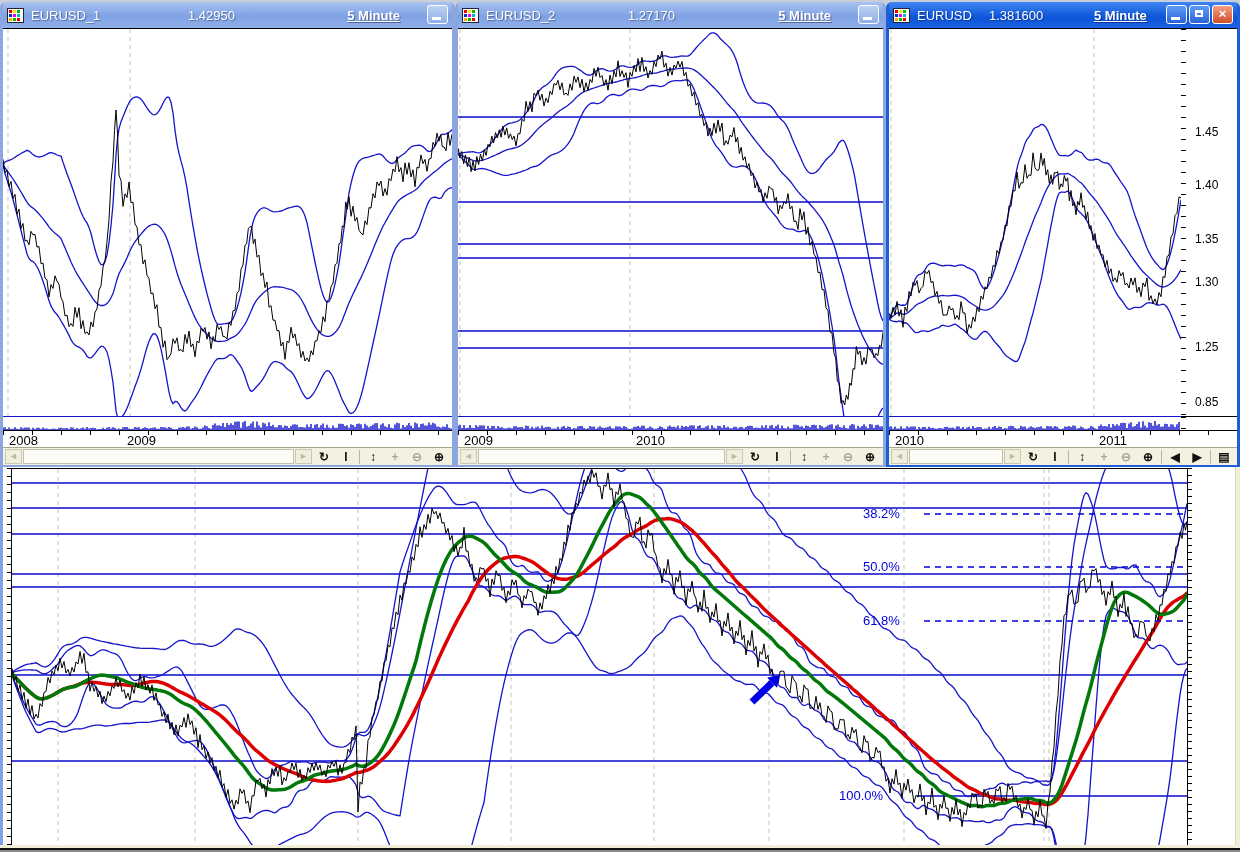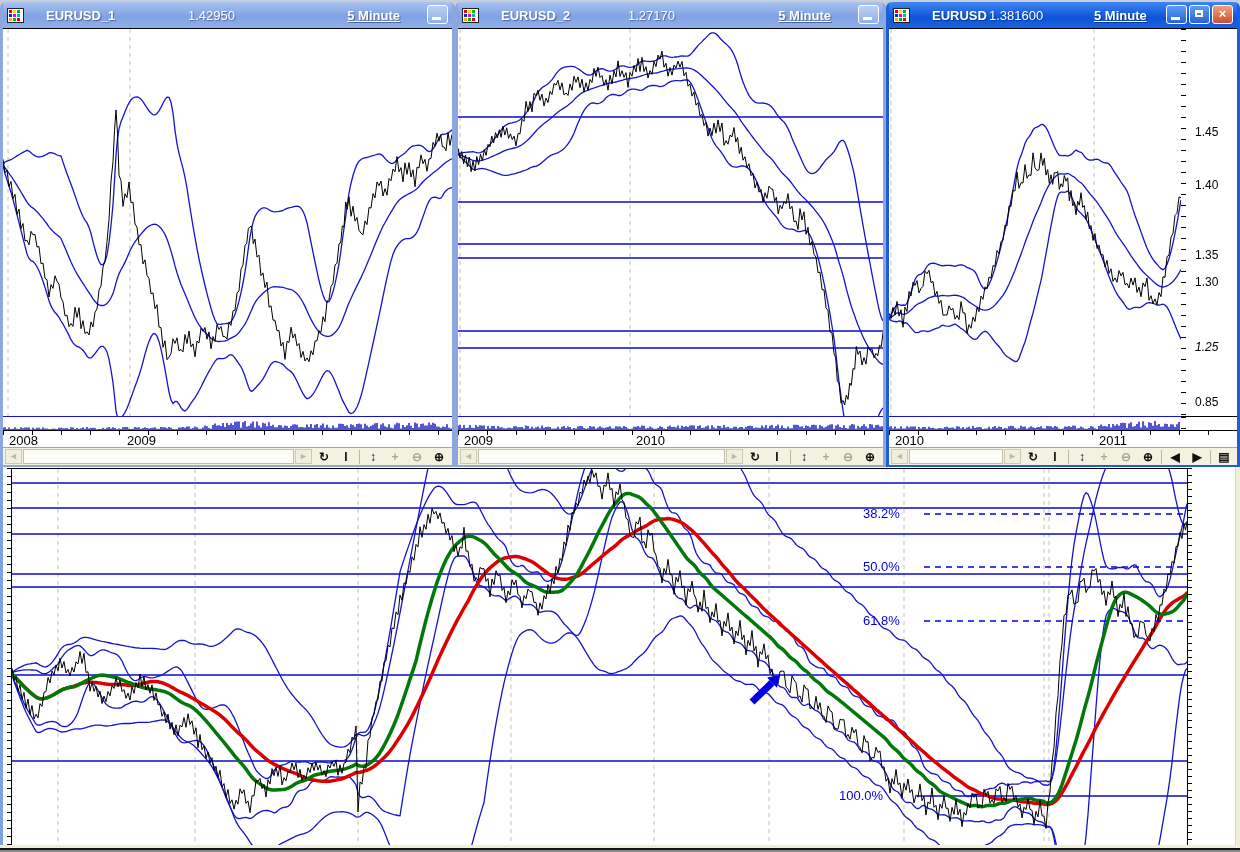--- a/index.html
+++ b/index.html
@@ -1,21 +1,21 @@
 <!DOCTYPE html>
 <html><head>
 <meta charset="utf-8">
 <style>
   html,body{margin:0;padding:0;}
   body{width:1240px;height:852px;position:relative;background:#C9CEDB;font-family:"Liberation Sans",sans-serif;overflow:hidden;}
   .window{position:absolute;top:2px;height:465px;border:3px solid #8CA6E0;border-top:none;border-radius:6px 6px 0 0;background:#ECE9D8;box-sizing:border-box;}
   .window.active{border-color:#1F5FD6;}
   .titlebar{position:relative;height:26px;border-radius:4px 4px 0 0;background:linear-gradient(180deg,#A9C3F0 0%,#7FA2E4 55%,#90B0EA 100%);display:flex;align-items:center;padding:0 4px;box-sizing:border-box;}
   .active .titlebar{background:linear-gradient(180deg,#3E86F3 0%,#0D54D8 60%,#1A64E2 100%);}
-  .t-title{color:#fff;font-weight:bold;font-size:13px;margin-left:22px;text-shadow:1px 1px 1px rgba(0,0,40,.4);}
+  .t-title{color:#fff;font-weight:normal;font-size:13px;margin-left:7px;text-shadow:1px 1px 1px rgba(0,0,40,.4);}
   .t-value{position:absolute;color:#fff;font-weight:normal;font-size:13px;text-shadow:1px 1px 1px rgba(0,0,40,.4);}
   .t-interval{position:absolute;color:#fff;font-weight:bold;font-size:13px;text-shadow:1px 1px 1px rgba(0,0,40,.4);text-decoration:underline;}
   #win1 .t-value{left:185px}#win1 .t-interval{right:52px}
   #win2 .t-value{left:170px}#win2 .t-interval{right:52px}
   #win3 .t-value{left:100px}#win3 .t-interval{left:205px}
   .t-btns{position:absolute;right:4px;top:3px;display:flex;gap:2px;}
   .tbtn{width:21px;height:19px;border:1px solid #fff;border-radius:3px;background:linear-gradient(#BBD0F2,#8FB0E8);position:relative;cursor:pointer;box-sizing:border-box;}
   .active .tbtn{background:linear-gradient(#5C9CF8,#2B63D6);}
   .tbtn.close{background:linear-gradient(#F49E83,#CE4F2B);color:#fff;font-weight:bold;font-size:13px;line-height:16px;text-align:center;}
   .glyph-min{position:absolute;left:4px;bottom:3px;width:9px;height:3px;background:#fff;}
@@ -173,21 +173,21 @@
       <div class="pane">
           <svg width="292" height="387" viewBox="0 0 292 387">
             <line x1="2" y1="0" x2="2" y2="387" stroke="#C3C3B6" stroke-width="1" stroke-dasharray="4,4"></line>
             <line x1="205" y1="0" x2="205" y2="387" stroke="#C3C3B6" stroke-width="1" stroke-dasharray="4,4"></line>
             <path d="M0.0,290.0L2.0,285.4L4.0,281.9L6.0,278.5L8.0,275.1L10.0,275.6L12.0,276.3L14.0,276.0L16.0,276.4L18.0,274.1L20.0,269.0L22.0,263.2L24.0,257.0L26.0,250.5L28.0,247.2L30.0,245.6L32.0,245.1L34.0,243.5L36.0,240.9L38.0,237.3L40.0,235.3L42.0,234.4L44.0,234.2L46.0,234.5L48.0,235.1L50.0,235.8L52.0,236.5L54.0,236.8L56.0,236.5L58.0,236.4L60.0,236.3L62.0,236.5L64.0,236.9L66.0,237.4L68.0,236.7L70.0,236.1L72.0,235.9L74.0,236.2L76.0,237.0L78.0,238.4L80.0,239.2L82.0,240.2L84.0,241.0L86.0,243.0L88.0,246.4L90.0,251.6L92.0,255.9L94.0,258.9L96.0,259.9L98.0,258.7L100.0,255.5L102.0,251.0L104.0,245.5L106.0,239.2L108.0,232.4L110.0,225.3L112.0,217.6L114.0,209.4L116.0,200.7L118.0,191.4L120.0,181.6L122.0,171.3L124.0,160.7L126.0,149.9L128.0,139.3L130.0,131.6L132.0,126.6L134.0,120.8L136.0,114.4L138.0,110.3L140.0,107.9L142.0,104.8L144.0,100.9L146.0,98.7L148.0,98.1L150.0,97.1L152.0,95.6L153.7,95.5L155.3,96.6L157.0,98.6L158.7,101.6L160.3,105.3L162.0,109.4L163.7,113.5L165.3,117.6L167.0,121.0L168.7,124.1L170.3,126.1L172.0,126.6L173.7,126.6L175.3,126.5L177.0,126.6L178.7,127.1L180.3,126.4L182.0,125.6L183.7,124.2L185.3,122.4L187.0,121.0L188.7,122.1L190.3,122.8L192.0,123.3L193.7,124.6L195.3,127.3L197.0,129.1L198.7,130.4L200.3,131.0L202.0,131.2L204.0,131.0L206.0,130.3L208.0,130.1L210.0,130.8L212.0,132.3L214.0,133.3L216.0,133.8L218.0,134.0L220.0,135.1L222.0,137.3L224.0,140.8L226.0,143.8L228.0,146.8L230.0,149.8L232.0,153.0L234.0,155.9L236.0,158.6L238.0,162.1L240.0,167.1L242.0,173.8L244.0,180.4L246.0,186.5L248.0,192.0L250.0,197.3L252.0,202.9L254.0,208.5L256.0,214.0L258.0,219.1L260.0,223.4L262.0,227.1L264.0,230.3L266.0,233.0L268.0,235.2L270.0,237.6L272.0,239.7L274.0,240.7L276.0,239.3L278.0,235.4L280.0,229.7L282.0,222.5L284.0,214.1L286.0,204.4L288.0,193.8L290.0,182.5L292.0,170.8" fill="none" stroke="#1414CC" stroke-width="1.3"></path>
             <path d="M0.0,290.0L2.0,291.6L4.0,292.1L6.0,292.5L8.0,292.9L10.0,292.0L12.0,292.3L14.0,294.5L16.0,293.8L18.0,294.3L20.0,296.4L22.0,298.8L24.0,301.2L26.0,303.5L28.0,303.7L30.0,303.2L32.0,302.2L34.0,301.8L36.0,301.9L38.0,302.5L40.0,302.3L42.0,301.6L44.0,300.7L46.0,299.9L48.0,299.2L50.0,298.7L52.0,296.9L54.0,296.2L56.0,296.8L58.0,297.2L60.0,297.4L62.0,296.7L64.0,295.8L66.0,294.9L68.0,296.2L70.0,297.8L72.0,299.4L74.0,300.5L76.0,302.2L78.0,304.0L80.0,306.6L82.0,308.5L84.0,309.9L86.0,310.4L88.0,309.7L90.0,307.2L92.0,304.8L94.0,303.0L96.0,302.3L98.0,303.1L100.0,305.1L102.0,307.7L104.0,310.5L106.0,313.1L108.0,315.2L110.0,317.5L112.0,320.2L114.0,323.1L116.0,325.6L118.0,327.5L120.0,328.7L122.0,330.1L124.0,331.4L126.0,332.5L128.0,332.4L130.0,329.4L132.0,323.8L134.0,318.3L136.0,313.0L138.0,306.1L140.0,298.4L142.0,291.0L144.0,284.1L146.0,276.2L148.0,267.9L150.0,259.7L152.0,251.7L153.7,243.1L155.3,234.0L157.0,224.7L158.7,215.3L160.3,205.9L162.0,196.9L163.7,188.3L165.3,180.1L167.0,172.9L168.7,167.2L170.3,163.9L172.0,163.1L173.7,163.1L175.3,163.4L177.0,162.9L178.7,162.0L180.3,163.7L182.0,166.8L183.7,170.3L185.3,173.9L187.0,178.2L188.7,180.8L190.3,182.8L192.0,184.4L193.7,186.2L195.3,187.7L197.0,190.2L198.7,193.3L200.3,197.0L202.0,201.1L204.0,205.7L206.0,210.9L208.0,216.1L210.0,221.2L212.0,225.9L214.0,231.1L216.0,236.5L218.0,242.2L220.0,247.6L222.0,252.5L224.0,256.7L226.0,261.2L228.0,264.9L230.0,268.0L232.0,270.5L234.0,273.2L236.0,276.2L238.0,279.0L240.0,280.2L242.0,279.8L244.0,278.9L246.0,278.4L248.0,278.4L250.0,278.7L252.0,278.1L254.0,276.9L256.0,275.3L258.0,274.1L260.0,273.6L262.0,273.8L264.0,274.3L266.0,275.0L268.0,276.0L270.0,276.1L272.0,275.7L274.0,275.2L276.0,276.0L278.0,278.2L280.0,281.6L282.0,285.9L284.0,290.9L286.0,296.1L288.0,301.1L290.0,305.7L292.0,310.2" fill="none" stroke="#1414CC" stroke-width="1.3"></path>
             <path d="M0.0,290.0L2.0,288.5L4.0,287.0L6.0,285.5L8.0,284.0L10.0,283.8L12.0,284.3L14.0,285.3L16.0,285.1L18.0,284.2L20.0,282.7L22.0,281.0L24.0,279.1L26.0,277.0L28.0,275.5L30.0,274.4L32.0,273.6L34.0,272.6L36.0,271.4L38.0,269.9L40.0,268.8L42.0,268.0L44.0,267.5L46.0,267.2L48.0,267.1L50.0,267.2L52.0,266.7L54.0,266.5L56.0,266.7L58.0,266.8L60.0,266.8L62.0,266.6L64.0,266.4L66.0,266.2L68.0,266.5L70.0,266.9L72.0,267.6L74.0,268.4L76.0,269.6L78.0,271.2L80.0,272.9L82.0,274.3L84.0,275.5L86.0,276.7L88.0,278.0L90.0,279.4L92.0,280.4L94.0,280.9L96.0,281.1L98.0,280.9L100.0,280.3L102.0,279.3L104.0,278.0L106.0,276.1L108.0,273.8L110.0,271.4L112.0,268.9L114.0,266.3L116.0,263.1L118.0,259.4L120.0,255.2L122.0,250.7L124.0,246.0L126.0,241.2L128.0,235.8L130.0,230.5L132.0,225.2L134.0,219.6L136.0,213.7L138.0,208.2L140.0,203.2L142.0,197.9L144.0,192.5L146.0,187.5L148.0,183.0L150.0,178.4L152.0,173.7L153.7,169.3L155.3,165.3L157.0,161.7L158.7,158.4L160.3,155.6L162.0,153.2L163.7,150.9L165.3,148.8L167.0,147.0L168.7,145.7L170.3,145.0L172.0,144.8L173.7,144.8L175.3,145.0L177.0,144.8L178.7,144.5L180.3,145.0L182.0,146.2L183.7,147.2L185.3,148.1L187.0,149.6L188.7,151.4L190.3,152.8L192.0,153.8L193.7,155.4L195.3,157.5L197.0,159.7L198.7,161.8L200.3,164.0L202.0,166.2L204.0,168.3L206.0,170.6L208.0,173.1L210.0,176.0L212.0,179.1L214.0,182.2L216.0,185.2L218.0,188.1L220.0,191.3L222.0,194.9L224.0,198.7L226.0,202.5L228.0,205.9L230.0,208.9L232.0,211.7L234.0,214.6L236.0,217.4L238.0,220.5L240.0,223.7L242.0,226.8L244.0,229.7L246.0,232.5L248.0,235.2L250.0,238.0L252.0,240.5L254.0,242.7L256.0,244.7L258.0,246.6L260.0,248.5L262.0,250.4L264.0,252.3L266.0,254.0L268.0,255.6L270.0,256.8L272.0,257.7L274.0,258.0L276.0,257.7L278.0,256.8L280.0,255.7L282.0,254.2L284.0,252.5L286.0,250.2L288.0,247.4L290.0,244.1L292.0,240.5" fill="none" stroke="#1414CC" stroke-width="1.3"></path>
             <path d="M0.0,284.2L2.0,289.3L4.0,278.2L6.0,285.9L8.0,272.4L10.0,287.2L12.0,280.7L14.0,298.3L16.0,278.1L18.0,282.5L20.0,262.5L22.0,267.0L24.0,253.2L26.0,256.4L28.0,251.6L30.0,263.9L32.0,259.4L34.0,257.4L36.0,242.2L38.0,244.7L40.0,241.3L42.0,253.6L44.0,252.3L46.0,266.7L48.0,262.4L50.0,274.4L52.0,271.3L54.0,286.2L56.0,286.0L58.0,286.0L60.0,276.8L62.0,280.9L64.0,279.4L66.0,290.2L68.0,286.5L70.0,290.6L72.0,272.6L74.0,284.0L76.0,284.0L78.0,304.4L80.0,295.6L82.0,299.2L84.0,288.1L86.0,292.5L88.0,278.5L90.0,282.7L92.0,267.1L94.0,270.3L96.0,257.8L98.0,259.8L100.0,248.0L102.0,249.1L104.0,236.5L106.0,237.3L108.0,221.4L110.0,224.7L112.0,212.6L114.0,211.3L116.0,196.1L118.0,196.8L120.0,176.9L122.0,177.4L124.0,161.5L126.0,161.9L128.0,143.0L130.0,159.3L132.0,153.7L134.0,154.0L136.0,135.6L138.0,149.3L140.0,145.8L142.0,146.4L144.0,123.8L146.0,138.8L148.0,141.5L150.0,140.8L152.0,123.9L153.7,136.5L155.3,129.4L157.0,146.1L158.7,140.6L160.3,154.3L162.0,145.8L163.7,155.4L165.3,143.5L167.0,144.0L168.7,142.5L170.3,160.4L172.0,154.8L173.7,157.9L175.3,146.5L177.0,152.2L178.7,148.8L180.3,171.8L182.0,161.5L183.7,176.9L185.3,173.3L187.0,185.8L188.7,172.3L190.3,176.2L192.0,163.7L193.7,178.4L195.3,176.5L197.0,190.2L198.7,182.9L200.3,199.8L202.0,196.6L204.0,211.4L206.0,204.5L208.0,219.5L210.0,216.1L212.0,225.8L214.0,225.7L216.0,238.1L218.0,231.3L220.0,244.4L222.0,239.8L224.0,252.4L226.0,248.9L228.0,253.3L230.0,241.6L232.0,246.9L234.0,243.4L236.0,255.7L238.0,254.4L240.0,259.0L242.0,249.0L244.0,256.1L246.0,248.8L248.0,263.4L250.0,258.1L252.0,267.7L254.0,253.9L256.0,257.6L258.0,249.0L260.0,271.3L262.0,266.7L264.0,274.5L266.0,269.9L268.0,275.8L270.0,263.5L272.0,267.7L274.0,247.6L276.0,248.4L278.0,227.6L280.0,226.2L282.0,208.2L284.0,204.5L286.0,186.4L288.0,184.3L290.0,168.0L292.0,168.6" fill="none" stroke="#000000" stroke-width="1"></path>
           </svg>
         </div>
-      <div class="y-strip" style="height:387px;"><span></span><span class="y-label" style="top: 102px;">1.45</span><span class="y-label" style="top: 155px; text-align: right;">1.40</span><span class="y-label" style="top: 225px;">1.35</span><span class="y-label" style="top: 252px;">1.30</span><span class="y-label" style="top: 317px; font-style: italic;">1.25</span><span class="y-label" style="top: 372px;">0.85</span></div>
+      <div class="y-strip" style="height:387px;"><span></span><span class="y-label" style="top: 102px;">1.45</span><span class="y-label" style="top: 155px; text-align: right;">1.40</span><span class="y-label" style="top: 209px;">1.35</span><span class="y-label" style="top: 252px;">1.30</span><span class="y-label" style="top: 317px;">1.25</span><span class="y-label" style="top: 372px;">0.85</span></div>
     </div>
     <div class="prow">
       <div class="pane vol">
           <svg width="292" height="13" viewBox="0 0 292 13">
             <path d="M0,13V9.8M2,13V9.3M4,13V11.6M6,13V9.4M8,13V11.6M10,13V11.4M12,13V9.2M14,13V11.4M16,13V11.6M18,13V9.3M20,13V10.6M22,13V9.5M24,13V9.5M26,13V9.4M28,13V12.2M30,13V9.9M32,13V11.6M34,13V9.9M36,13V9.9M38,13V11.8M40,13V9.8M42,13V11.0M44,13V10.8M46,13V11.6M48,13V11.8M50,13V11.1M52,13V11.2M54,13V11.5M56,13V9.9M58,13V9.8M60,13V10.7M62,13V10.7M64,13V10.4M66,13V11.6M68,13V9.2M70,13V9.6M72,13V11.6M74,13V10.1M76,13V11.7M78,13V10.6M80,13V9.8M82,13V11.4M84,13V9.0M86,13V10.9M88,13V10.2M90,13V10.0M92,13V10.3M94,13V11.9M96,13V11.4M98,13V11.6M100,13V9.8M102,13V11.7M104,13V9.9M106,13V9.0M108,13V11.0M110,13V9.4M112,13V10.1M114,13V12.0M116,13V11.0M118,13V11.6M120,13V9.3M122,13V8.8M124,13V8.9M126,13V11.1M128,13V11.7M130,13V11.2M132,13V8.8M134,13V9.7M136,13V9.4M138,13V11.7M140,13V10.4M142,13V9.2M144,13V10.3M146,13V11.0M148,13V10.3M150,13V10.0M152,13V9.2M154,13V11.3M156,13V11.4M158,13V9.1M160,13V9.3M162,13V9.3M164,13V10.6M166,13V9.0M168,13V9.8M170,13V11.5M172,13V11.9M174,13V11.5M176,13V9.6M178,13V9.7M180,13V9.0M182,13V10.1M184,13V8.6M186,13V8.8M188,13V11.5M190,13V11.0M192,13V9.5M194,13V10.5M196,13V11.8M198,13V11.8M200,13V10.9M202,13V9.1M204,13V9.8M206,13V11.2M208,13V12.0M210,13V8.9M212,13V7.6M214,13V9.2M216,13V8.9M218,13V9.6M220,13V7.1M222,13V10.5M224,13V7.0M226,13V8.7M228,13V7.2M230,13V8.8M232,13V6.1M234,13V5.8M236,13V5.9M238,13V11.1M240,13V6.5M242,13V5.2M244,13V9.8M246,13V9.1M248,13V6.9M250,13V4.7M252,13V10.6M254,13V4.3M256,13V8.4M258,13V10.4M260,13V5.2M262,13V5.9M264,13V8.8M266,13V4.1M268,13V8.2M270,13V6.9M272,13V9.8M274,13V9.6M276,13V6.8M278,13V6.9M280,13V9.7M282,13V7.3M284,13V7.5M286,13V10.1M288,13V7.2M290,13V5.1" stroke="#0A0ACC" stroke-width="1.4"></path>
           </svg>
         </div>
       <div class="y-strip" style="height:13px;"></div>
     </div>
     <div class="x-axis"><span></span><span class="axis-label" style="left: 6px;">2010</span><span class="axis-label" style="left: 210px;">2011</span></div>

